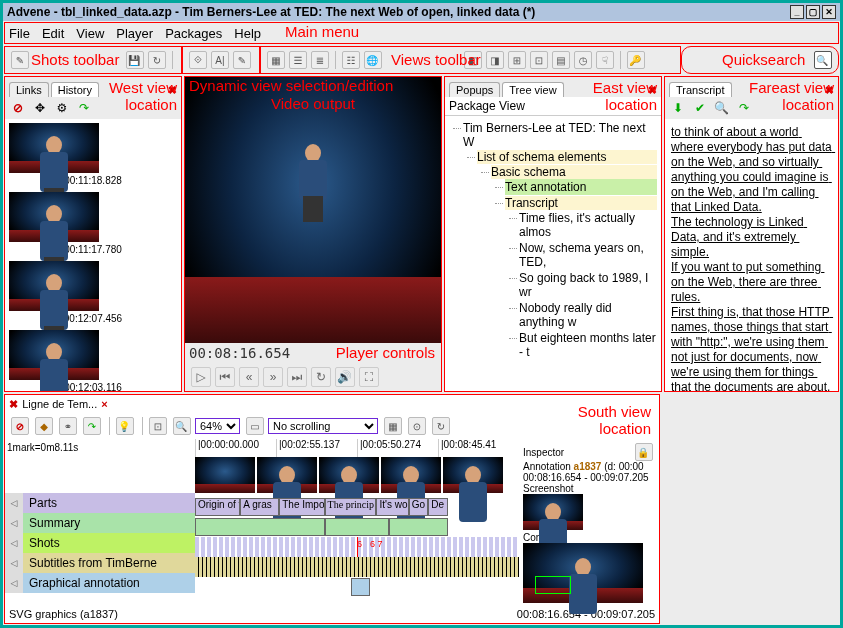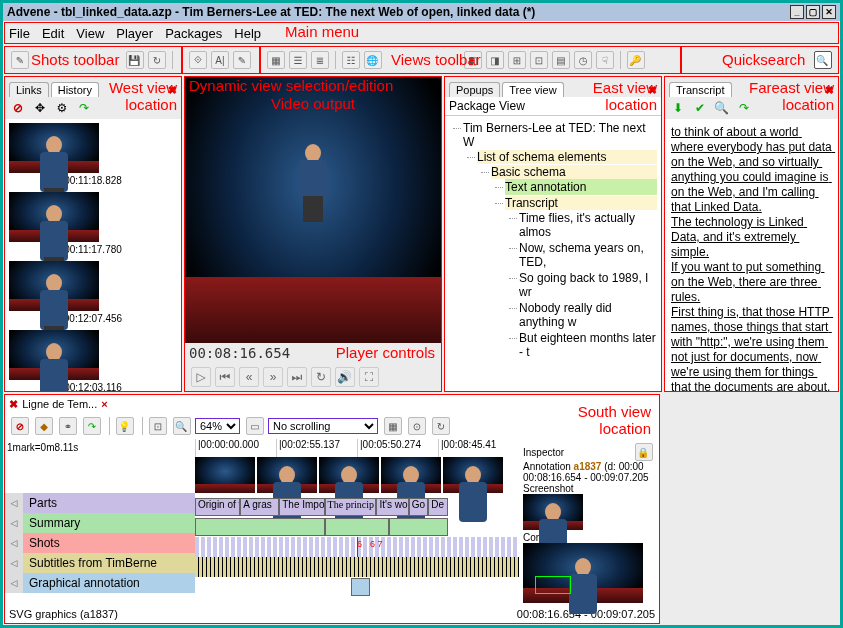--- a/index.html
+++ b/index.html
@@ -46,21 +46,21 @@
   .south { height: 230px; display:flex; flex-direction:column; border:1px solid red; margin:1px; background:#fff; position:relative; overflow:hidden;}
   .south .head { height:18px; display:flex; align-items:center; padding:0 4px; font-size:11px;}
   .south .toolbar2 { height:26px; display:flex; align-items:center; padding:0 4px;}
   .south .toolbar2 > *{margin-right:4px;}
   .timeline-area{flex:1; display:flex; min-height:0;}
   .track-labels{width:190px; display:flex; flex-direction:column;}
   .track-ruler{height:18px;font-size:10px; padding-left:2px;display:flex;align-items:center;}
   .track-label{height:20px;display:flex;align-items:center;padding:0 6px;font-size:12px;}
   .track-label.purple{background:#c7bde5;}
   .track-label.green{background:#a9e3a9;}
-  .track-label.lav{background:#fca5a5;}
+  .track-label.lav{background:#bef264;}
   .track-label.tan{background:#e0d89b;}
   .track-label.blue{background:#aed0e8;}
   .tl-prelab{width:18px;height:20px;display:flex;align-items:center;justify-content:center;background:#ddd;font-size:9px;color:#666;}
   .trow{display:flex;height:20px;align-items:stretch;}
   .track-canvas{flex:1; position:relative; min-width:0;}
   .ruler{height:18px;display:flex;font-size:10px; font-family:monospace;}
   .ruler span{flex:1; border-left:1px solid #ccc; padding-left:2px; white-space:nowrap; overflow:hidden;}
   .track{height:20px;position:relative;overflow:hidden;}
   .clip{position:absolute;top:1px;bottom:1px;border:1px solid #666;font-size:10px;padding:0 2px;overflow:hidden;white-space:nowrap;}
   .clip.pu{background:#c7bde5;}.clip.gr{background:#a9e3a9;}.clip.bl{background:#aed0e8;}
@@ -118,21 +118,21 @@
       <span class="tbtn" style="margin-left:80px;">◧</span>
       <span class="tbtn">◨</span>
       <span class="tbtn">⊞</span>
       <span class="tbtn">⊡</span>
       <span class="tbtn">▤</span>
       <span class="tbtn">◷</span>
       <span class="tbtn">☟</span>
       <span class="sep"></span>
       <span class="tbtn">🔑</span>
     </div>
-    <div class="group" style="width:158px;">
+    <div class="group" style="width:158px;border-radius:10px;">
       <span class="label-red" style="left:40px;top:4px;">Quicksearch</span>
       <span class="tbtn" style="margin-left:auto;background:#fff;border-color:#555;">🔍</span>
     </div>
   </div>
 
   <div class="mainarea">
 
     <div class="col" style="width:180px;">
       <div class="panel" style="flex:1;">
         <span class="label-red" style="right:4px;top:2px;text-align:right;">West view<br>location</span>

